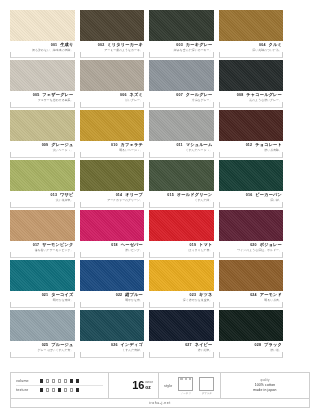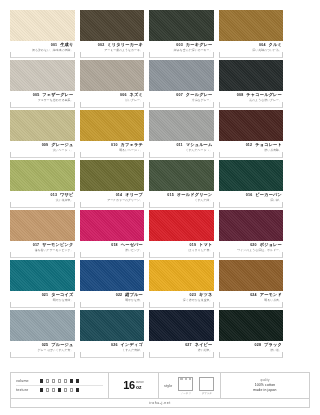--- a/index.html
+++ b/index.html
@@ -99,21 +99,21 @@
   .spec-cell:last-child{border-right:none;}
   .cell-scales{width:98px;flex-direction:column;justify-content:center;gap:2px;}
   .scale-row{display:flex;align-items:center;width:100%;gap:4px;}
   .scale-row + .scale-row{border-top:1px solid #e3e3e3;padding-top:2px;}
   .scale-label{
     font-size:3.6px;color:#4a4a4a;width:20px;letter-spacing:0.2px;
   }
   .boxes{display:flex;gap:2.6px;align-items:center;}
   .bx{width:3.4px;height:3.4px;border:0.5px solid #9a9a9a;box-sizing:border-box;background:#fff;}
   .bx.on{background:#2b2b2b;border-color:#2b2b2b;}
-  .cell-weight{width:50px;justify-content:center;}
+  .cell-weight{width:50px;justify-content:flex-end;}
   .wt{display:flex;align-items:flex-end;gap:1px;}
   .wt-num{font-size:11px;font-weight:bold;color:#141414;line-height:1;letter-spacing:-0.2px;}
   .wt-unit{display:flex;flex-direction:column;line-height:1.05;padding-bottom:0.5px;}
   .wt-unit .u1{font-size:2.7px;color:#555;letter-spacing:0.1px;}
   .wt-unit .u2{font-size:5px;font-weight:bold;color:#141414;}
   .cell-style{flex:1;gap:6px;}
   .style-label{font-size:3.6px;color:#4a4a4a;letter-spacing:0.2px;}
   .garments{display:flex;gap:6px;align-items:flex-start;}
   .garment{display:flex;flex-direction:column;align-items:center;gap:1px;}
   .g-box{

